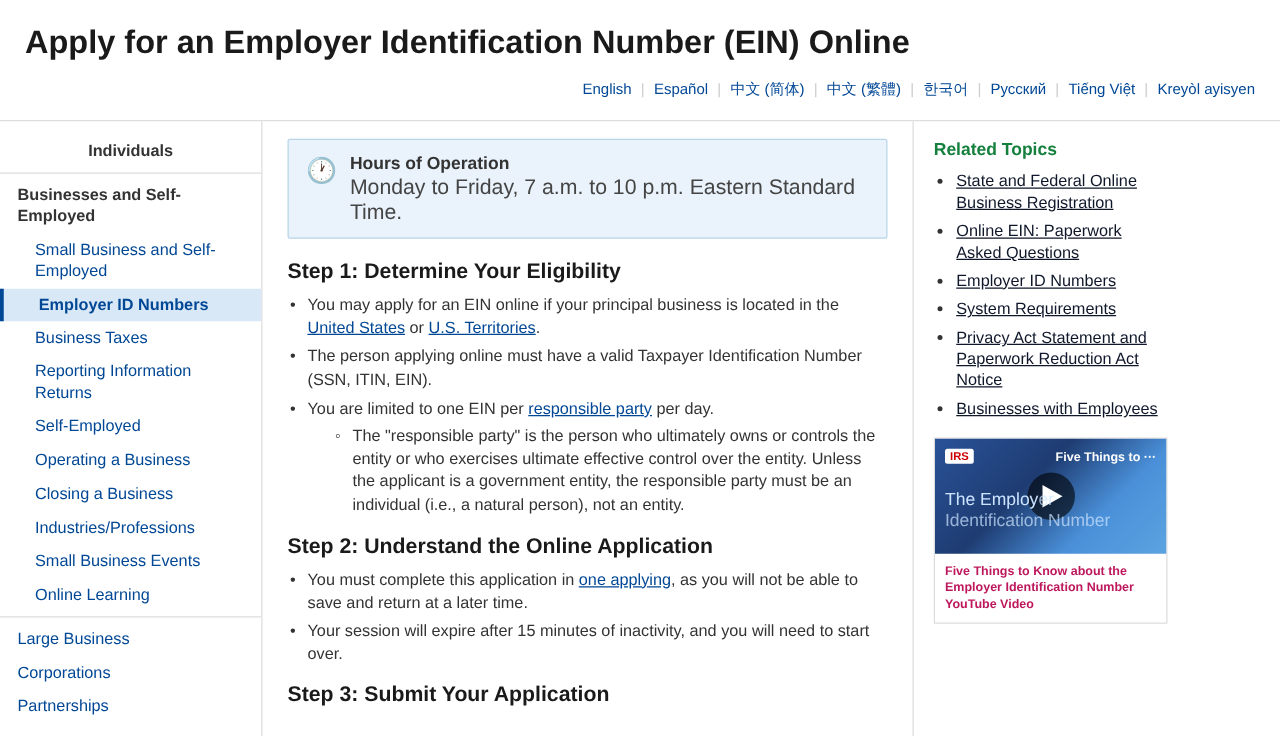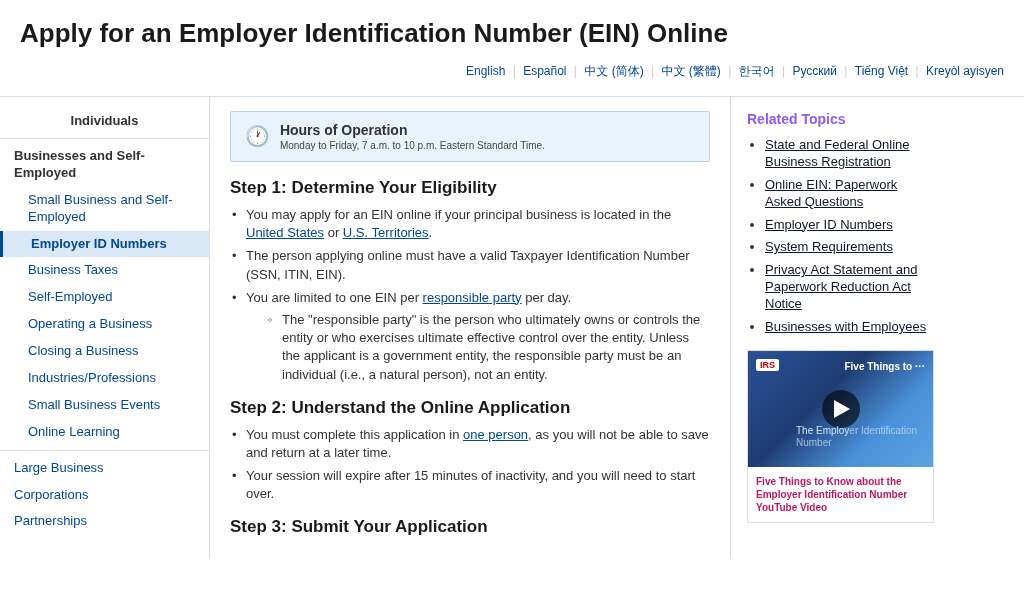--- a/index.html
+++ b/index.html
@@ -93,21 +93,21 @@
       margin-right: 10px;
       color: #555;
       margin-top: 2px;
     }
     .hours-title {
       font-weight: bold;
       font-size: 14px;
       margin-bottom: 2px;
     }
     .hours-text {
-      font-size: 10px;
+      font-size: 17px;
       color: #444;
     }
 
     .step-title {
       font-size: 17px;
       font-weight: bold;
       color: #1a1a1a;
       margin: 14px 0 8px 0;
     }
     .bullet-list {
@@ -150,39 +150,39 @@
     .right-sidebar {
       width: 220px;
       min-width: 220px;
       padding: 14px 16px;
       border-left: 1px solid #ddd;
     }
     .related-title {
       font-weight: bold;
       font-size: 14px;
       margin-bottom: 10px;
-      color: #8b5cf6;
+      color: #15803d;
     }
     .related-list {
       list-style: disc;
       padding-left: 18px;
     }
     .related-list li {
       margin-bottom: 6px;
       line-height: 1.3;
     }
     .related-list li a { color: #0f172a; text-decoration: underline; }
 
     .video-box {
       margin-top: 14px;
       border: 1px solid #ddd;
     }
     .video-thumbnail {
       width: 100%;
-      height: 116px;
+      height: 92px;
       background: linear-gradient(135deg, #2a5298 0%, #1e3c72 40%, #4a90d9 70%, #5ba3e0 100%);
       display: flex;
       align-items: center;
       justify-content: center;
       position: relative;
       overflow: hidden;
     }
     .video-overlay-text {
       position: absolute;
       top: 10px;
@@ -253,20 +253,21 @@
 
 <div class="main-layout">
 
   <div class="sidebar">
     <div class="sidebar-section-title">Individuals</div>
     <div class="sidebar-divider"></div>
     <div class="sidebar-item bold">Businesses and Self-Employed</div>
     <div class="sidebar-item sub">Small Business and Self-Employed</div>
     <div class="sidebar-item sub active">Employer ID Numbers</div>
     <div class="sidebar-item sub">Business Taxes</div>
+    <div class="sidebar-item sub">Reporting Information Returns</div>
     <div class="sidebar-item sub">Self-Employed</div>
     <div class="sidebar-item sub">Operating a Business</div>
     <div class="sidebar-item sub">Closing a Business</div>
     <div class="sidebar-item sub">Industries/Professions</div>
     <div class="sidebar-item sub">Small Business Events</div>
     <div class="sidebar-item sub">Online Learning</div>
     <div class="sidebar-divider"></div>
     <div class="sidebar-item">Large Business</div>
     <div class="sidebar-item">Corporations</div>
     <div class="sidebar-item">Partnerships</div>
@@ -288,21 +289,21 @@
       <li>The person applying online must have a valid Taxpayer Identification Number (SSN, ITIN, EIN).</li>
       <li>You are limited to one EIN per <a href="#">responsible party</a> per day.
         <ul class="sub-bullet-list">
           <li>The "responsible party" is the person who ultimately owns or controls the entity or who exercises ultimate effective control over the entity. Unless the applicant is a government entity, the responsible party must be an individual (i.e., a natural person), not an entity.</li>
         </ul>
       </li>
     </ul>
 
     <div class="step-title">Step 2: Understand the Online Application</div>
     <ul class="bullet-list">
-      <li>You must complete this application in <a href="#">one person</a>, as you will not be able to save and return at a later time.</li>
+      <li>You must complete this application in <a href="#">one applying</a>, as you will not be able to save and return at a later time.</li>
       <li>Your session will expire after 15 minutes of inactivity, and you will need to start over.</li>
     </ul>
 
     <div class="step-title">Step 3: Submit Your Application</div>
 
   </div>
 
   <div class="right-sidebar">
     <div class="related-title">Related Topics</div>
     <ul class="related-list">
@@ -311,21 +312,21 @@
       <li><a href="#">Employer ID Numbers</a></li>
       <li><a href="#">System Requirements</a></li>
       <li><a href="#">Privacy Act Statement and Paperwork Reduction Act Notice</a></li>
       <li><a href="#">Businesses with Employees</a></li>
     </ul>
 
     <div class="video-box">
       <div class="video-thumbnail">
         <div class="video-irs-logo">IRS</div>
         <div class="video-overlay-text">Five Things to ···</div>
-        <div style="position:absolute;bottom:18px;left:8px;right:8px;color:#cce4ff;font-size:10px;line-height:1.2;margin-left:40px;">The Employ<span style="opacity:0.7">er Identification Number</span></div>
+        <div style="position:absolute;bottom:18px;left:8px;right:8px;color:#cce4ff;font-size:14px;line-height:1.2;">The Employ<span style="opacity:0.7">er Identification Number</span></div>
         <div class="play-btn">
           <div class="play-triangle"></div>
         </div>
       </div>
       <div class="video-caption">Five Things to Know about the Employer Identification Number YouTube Video</div>
     </div>
   </div>
 
 </div>
 

